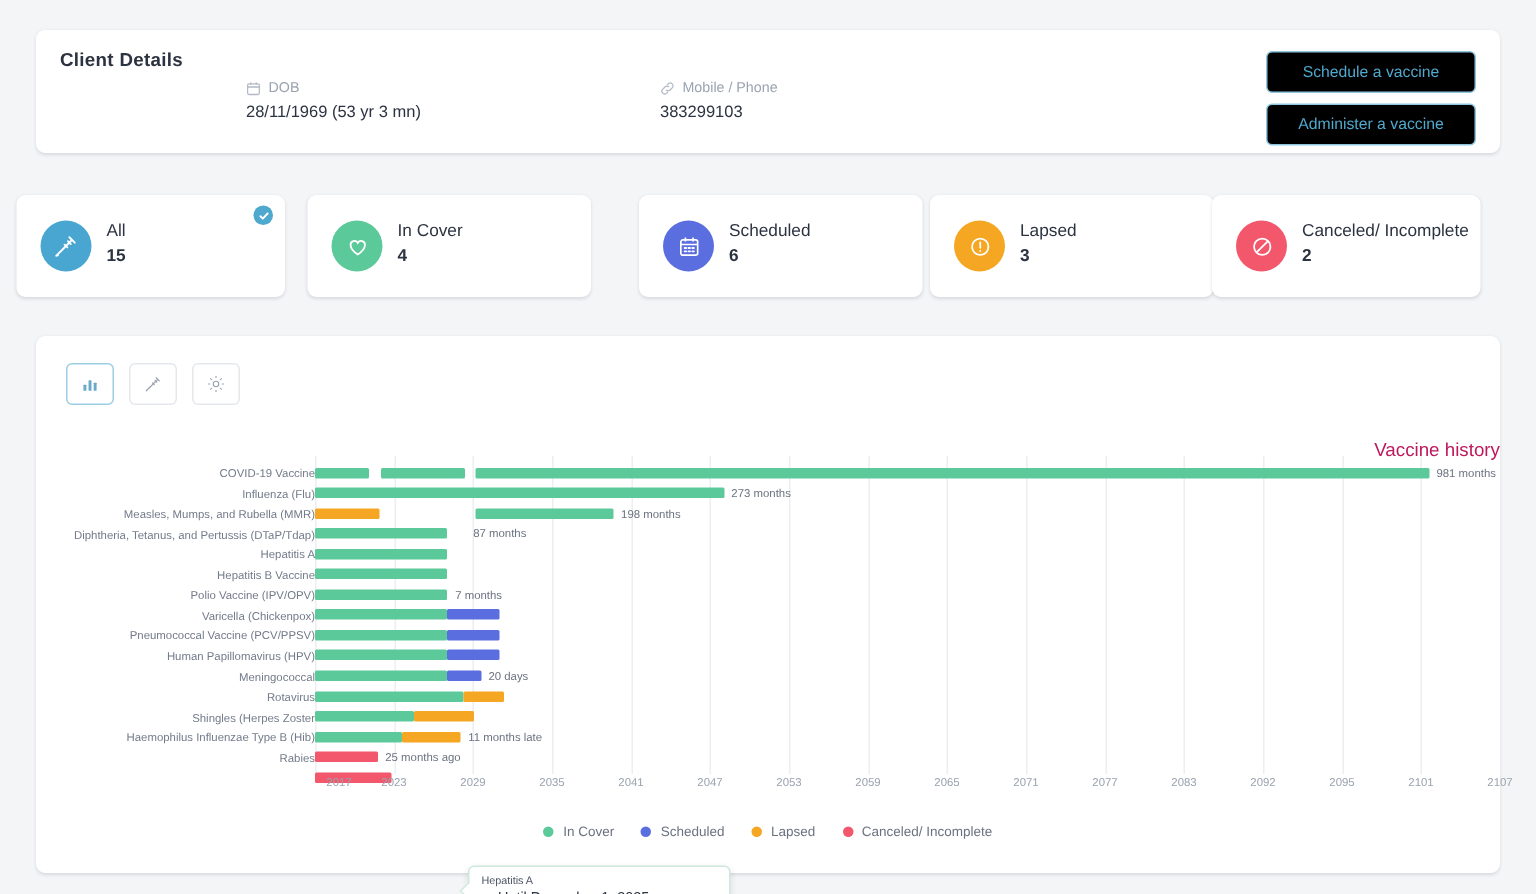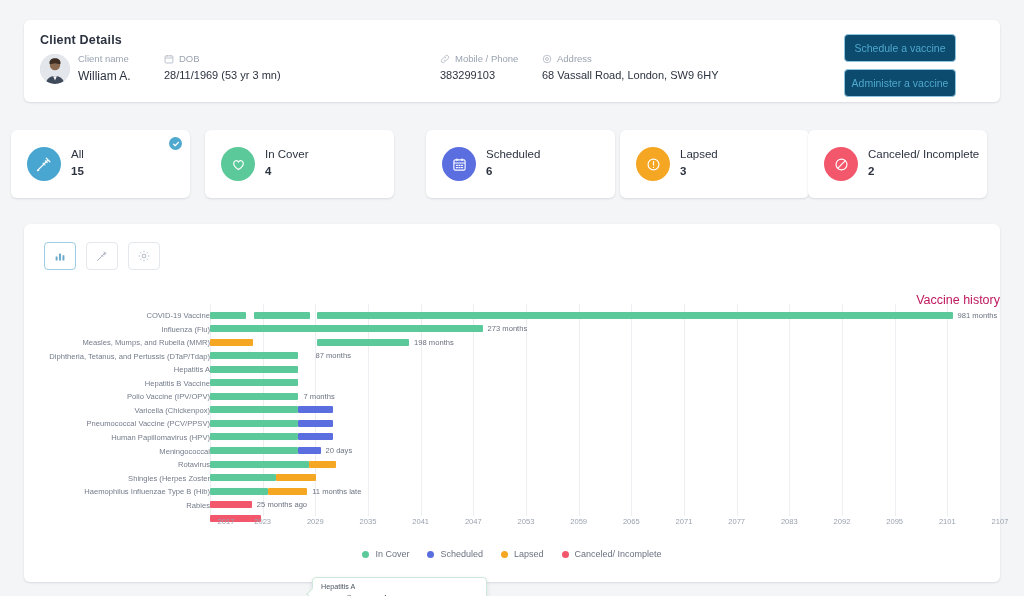--- a/index.html
+++ b/index.html
@@ -33,23 +33,23 @@
   .avatar {
     position: absolute; left: 0; top: 1px; width: 30px; height: 30px;
     border-radius: 50%; overflow: hidden; background: #d7dbe2;
   }
   .avatar svg { display:block; }
   .ico { width: 10px; height: 10px; display:inline-block; flex: none; }
   .ico svg { display:block; }
 
   .hdr-btns { position: absolute; right: 16px; top: 14px; width: 140px; }
   .hdr-btn {
-    display: block; width: 112px; height: 28px; line-height: 27px; text-align: center;
+    display: block; width: 140px; height: 28px; line-height: 27px; text-align: center;
     border: 1px solid #8ec6e0; border-radius: 4px; color: #4fa8cd;
-    font-size: 10.5px; background: #0c4a6e; margin-bottom: 7px; cursor: pointer;
+    font-size: 10.5px; background: #000000; margin-bottom: 7px; cursor: pointer;
   }
 
   
   .stats { position: absolute; left: 11px; top: 130px; width: 976px; height: 68px; }
   .stat {
     position: absolute; top: 0; height: 68px; width: 180px;
     background: #fff; border-radius: 6px;
     box-shadow: 0 1px 3px rgba(16,24,40,.07), 0 1px 2px rgba(16,24,40,.05);
   }
   .stat-ic {
@@ -124,37 +124,20 @@
 </head>
 <body>
 
 <div class="page">
 
   <div class="client-card">
     <div class="client-title">Client  Details</div>
 
     <div class="fields">
 
-      <div class="field" style="left:0;width:140px;">
-        <div class="avatar">
-          <svg width="30" height="30" viewBox="0 0 30 30">
-            <circle cx="15" cy="15" r="15" fill="#e3e6ea"></circle>
-            <circle cx="15" cy="11" r="5.2" fill="#8b6a52"></circle>
-            <path d="M15 4.2c3.4 0 5.6 2 5.6 4.6 0 .8-.3 1.4-.6 1.4-2 0-3.4-1-5-1-1.6 0-3 1-5 1-.3 0-.6-.6-.6-1.4 0-2.6 2.2-4.6 5.6-4.6z" fill="#3d2d22"></path>
-            <path d="M6 30c0-5 4-8 9-8s9 3 9 8z" fill="#3f4a5a"></path>
-            <path d="M13.2 22.2h3.6l-1.8 4.4z" fill="#ffffff"></path>
-          </svg>
-        </div>
-        <div style="margin-left:38px;">
-          <div class="field-label">
-            <span>Client name</span>
-          </div>
-          <div class="field-value" style="font-size:12px;">William A.</div>
-        </div>
-      </div>
 
       <div class="field" style="left:124px;">
         <div class="field-label">
           <span class="ico">
             <svg viewBox="0 0 14 14" width="10" height="10" fill="none" stroke="#b3bac5" stroke-width="1.2">
               <rect x="1.5" y="2.6" width="11" height="10" rx="1.4"></rect>
                 <path d="M1.5 5.6h11M4.4 1.4v2.4M9.6 1.4v2.4"></path>
             </svg>
           </span>
           <span>DOB</span>
@@ -169,32 +152,20 @@
             <svg viewBox="0 0 14 14" width="10" height="10" fill="none" stroke="#b3bac5" stroke-width="1.2">
               <path d="M5.6 8.4a2.6 2.6 0 003.8 0l2-2a2.65 2.65 0 10-3.75-3.75l-1.1 1.1"></path>
               <path d="M8.4 5.6a2.6 2.6 0 00-3.8 0l-2 2A2.65 2.65 0 106.35 11.35l1.1-1.1"></path>
             </svg>
           </span>
           <span>Mobile / Phone</span>
         </div>
         <div class="field-value">383299103</div>
       </div>
 
-      <div class="field" style="left:502px;">
-        <div class="field-label">
-          <span class="ico">
-            <svg viewBox="0 0 14 14" width="10" height="10" fill="none" stroke="#b3bac5" stroke-width="1.2">
-              <circle cx="7" cy="7" r="5.3"></circle>
-                <circle cx="7" cy="7" r="2"></circle>
-            </svg>
-          </span>
-          <span>Address</span>
-        </div>
-        <div class="field-value">68 Vassall Road, London, SW9 6HY</div>
-      </div>
     </div>
 
     <div class="hdr-btns">
       <div class="hdr-btn">Schedule a vaccine</div>
       <div class="hdr-btn">Administer a vaccine</div>
     </div>
   </div>
 
   <div class="stats">
 

